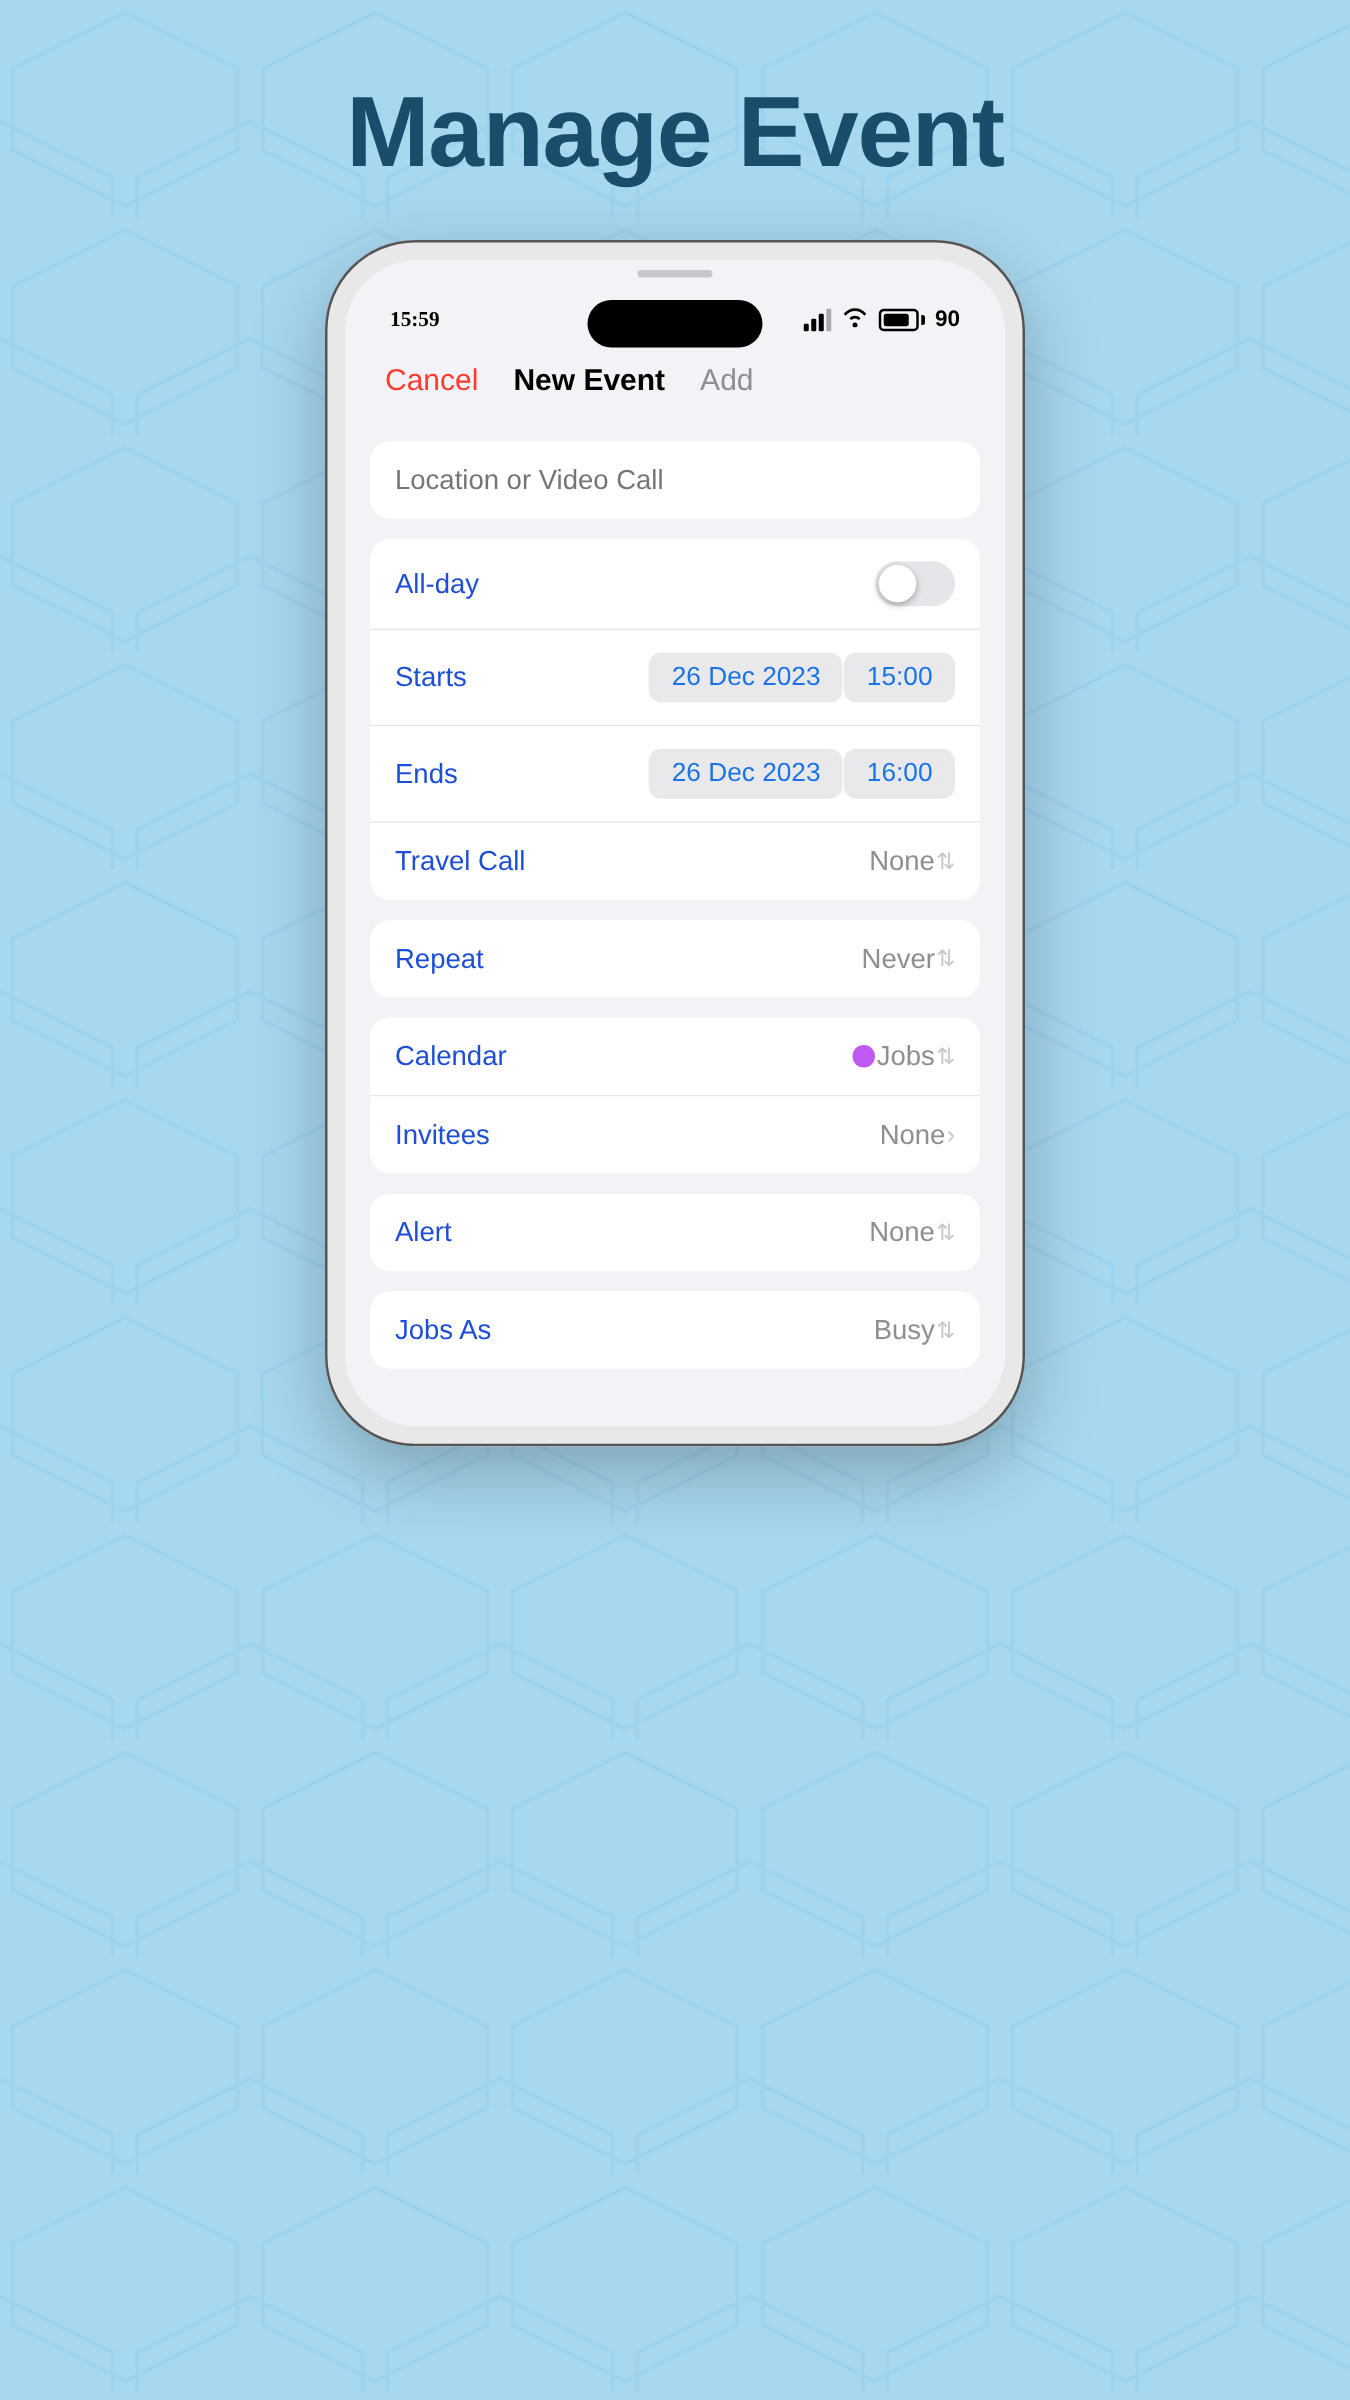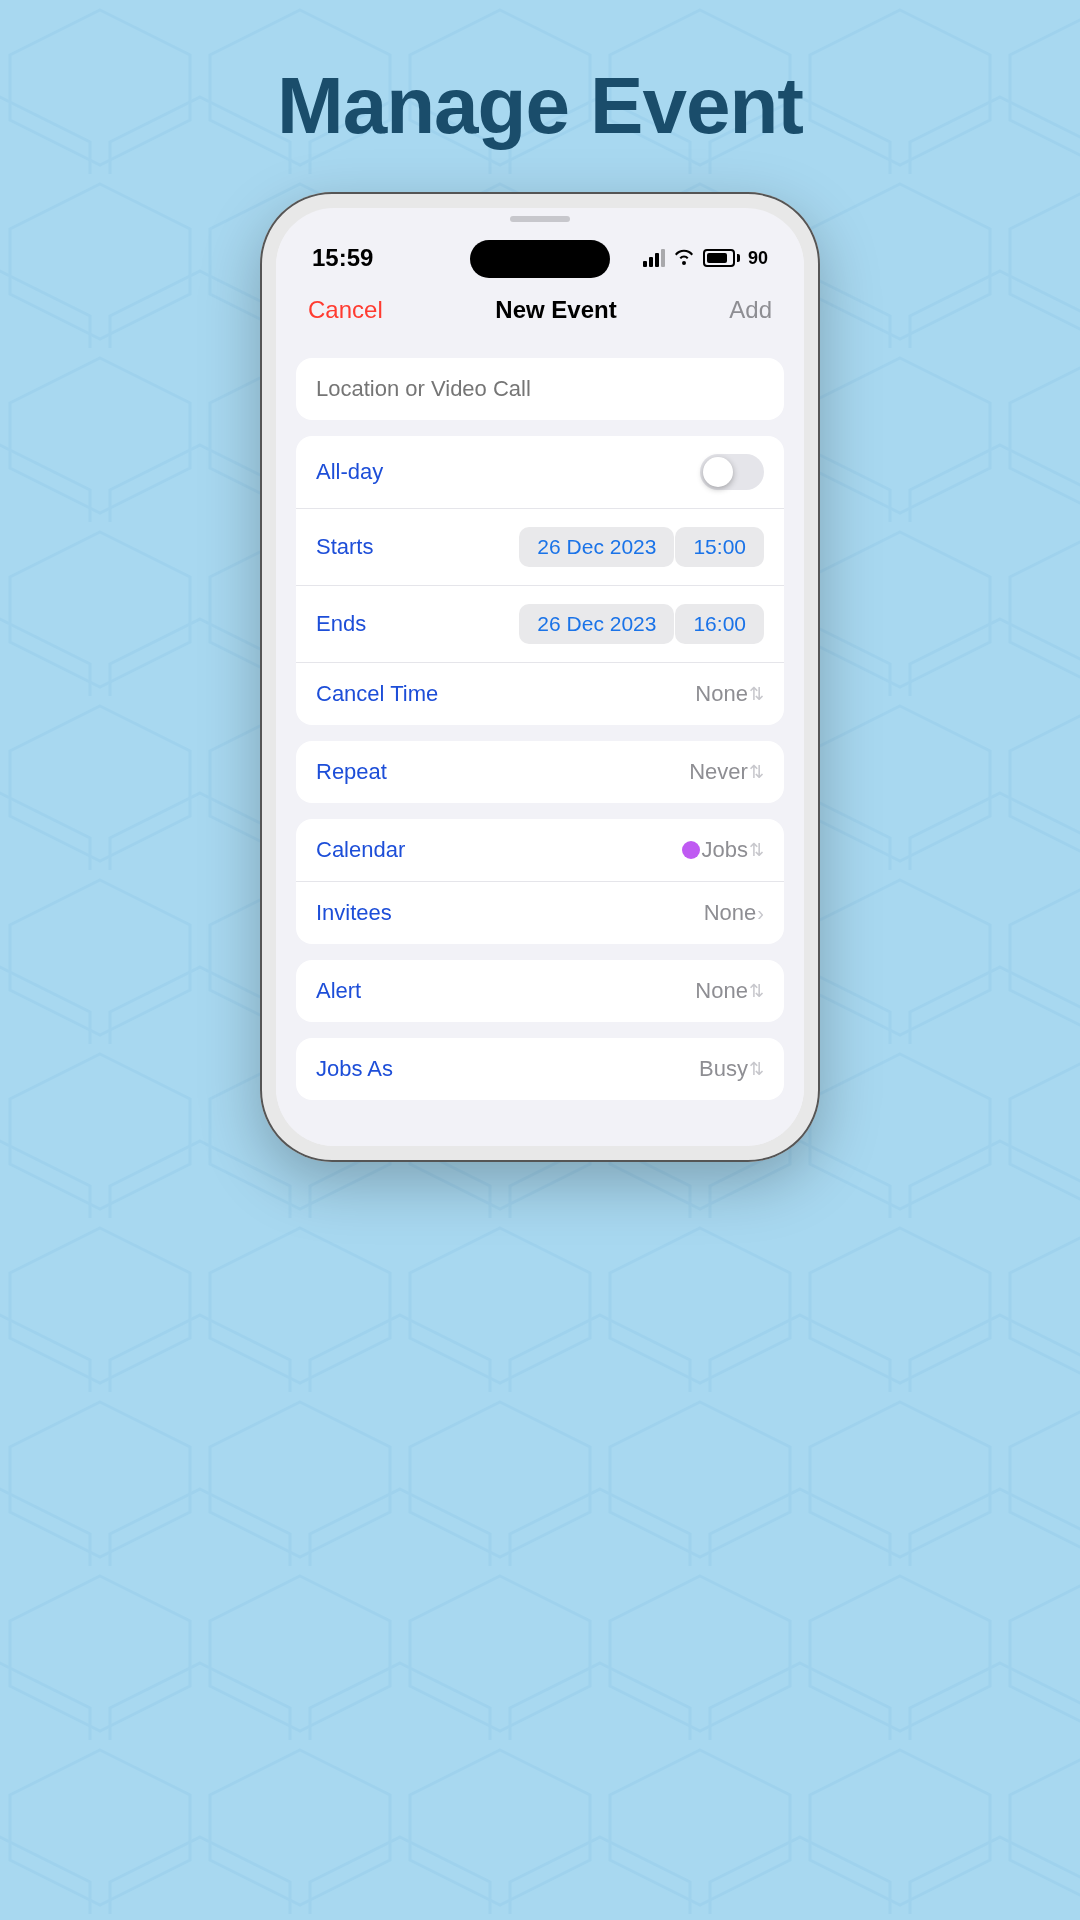--- a/index.html
+++ b/index.html
@@ -64,23 +64,24 @@
     .status-bar {
       background: #f2f2f7;
       display: flex;
       justify-content: space-between;
       align-items: center;
       padding: 18px 36px 10px;
       position: relative;
     }
 
     .status-time {
-      font-size: 24px;
+      font-size: 17px;
       font-weight: 600;
       color: #000;
+      font-family: Liberation Serif, serif;
     }
 
     .status-icons {
       display: flex;
       align-items: center;
       gap: 8px;
     }
 
     
     .dynamic-island {
@@ -91,23 +92,23 @@
       width: 140px;
       height: 38px;
       background: #000;
       border-radius: 24px;
     }
 
     
     .nav-bar {
       background: #f2f2f7;
       display: flex;
-      justify-content: space-between;
       align-items: center;
       padding: 14px 32px 18px;
+      gap: 28px;
     }
 
     .nav-cancel {
       font-size: 24px;
       color: #ff3b30;
       font-weight: 400;
     }
 
     .nav-title {
       font-size: 24px;
@@ -389,21 +390,21 @@
 
         <div class="form-row">
           <span class="form-row-label">Ends</span>
           <div class="form-row-value">
             <span class="date-pill">26 Dec 2023</span>
             <span class="time-pill">16:00</span>
           </div>
         </div>
 
         <div class="form-row">
-          <span class="form-row-label">Cancel Time</span>
+          <span class="form-row-label">Travel Call</span>
           <div class="form-row-value">
             <span>None</span>
             <span class="chevron-updown">⇅</span>
           </div>
         </div>
       </div>
 
       <div class="form-section">
         <div class="form-row">
           <span class="form-row-label">Repeat</span>

